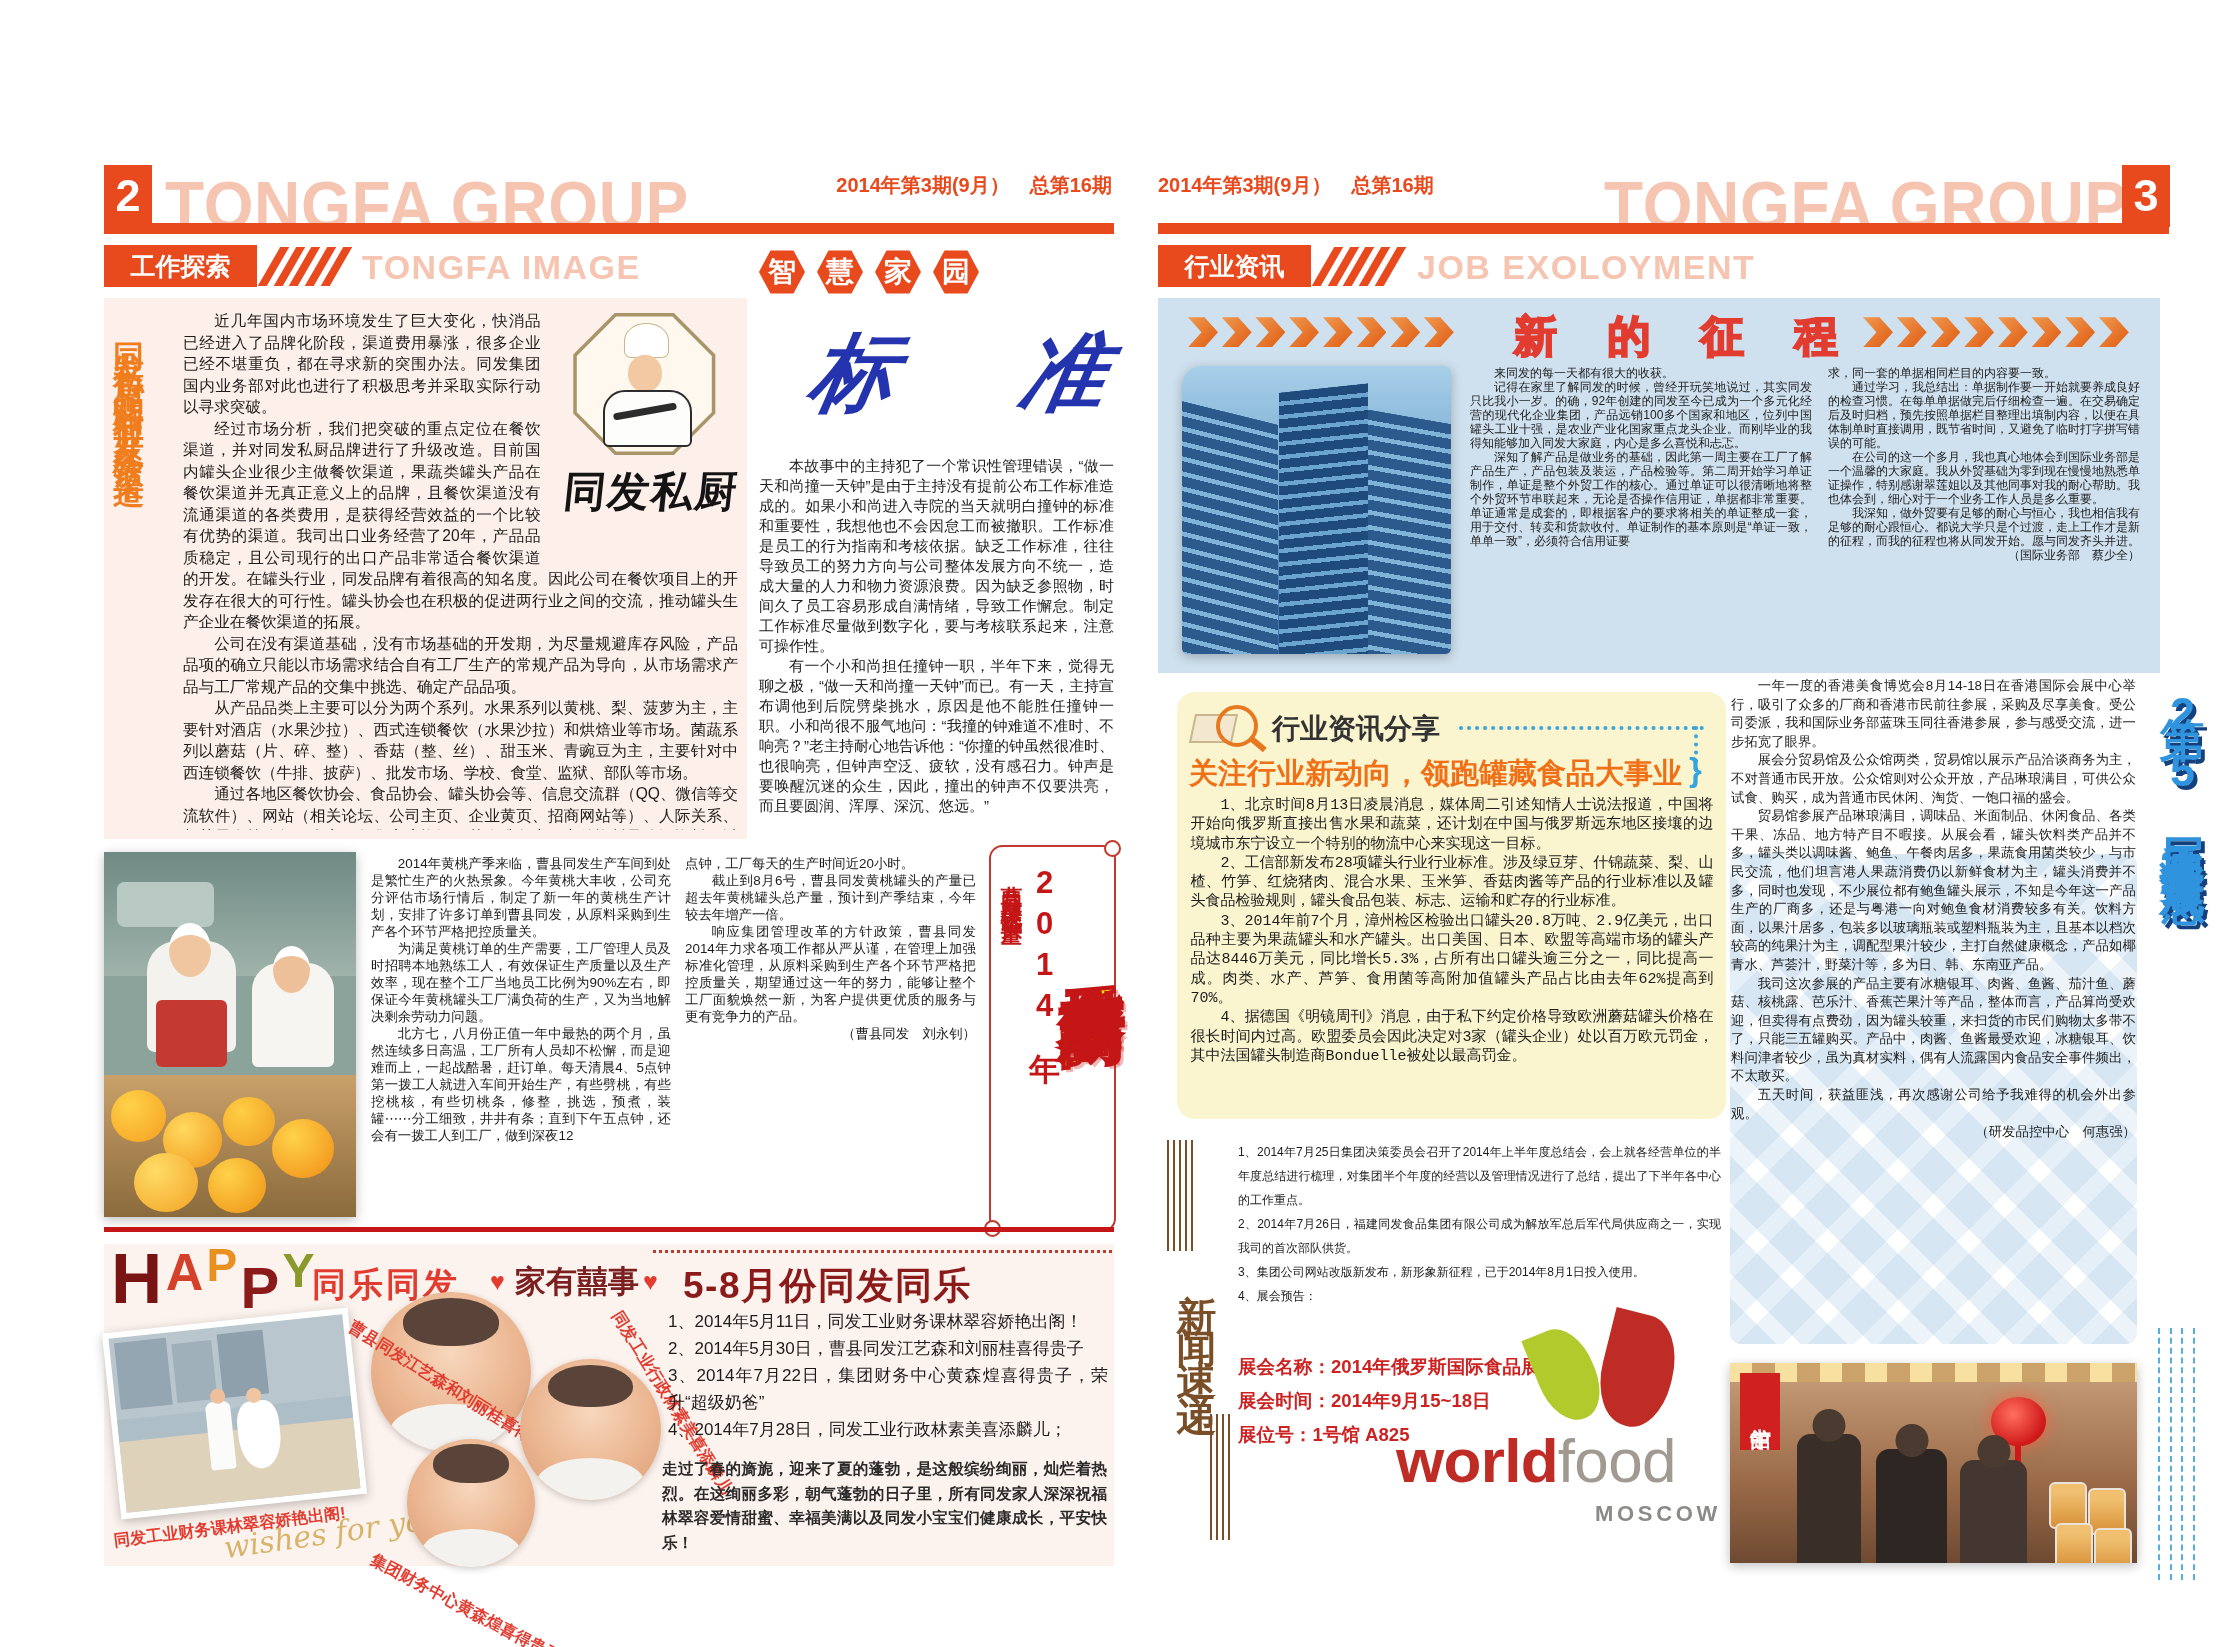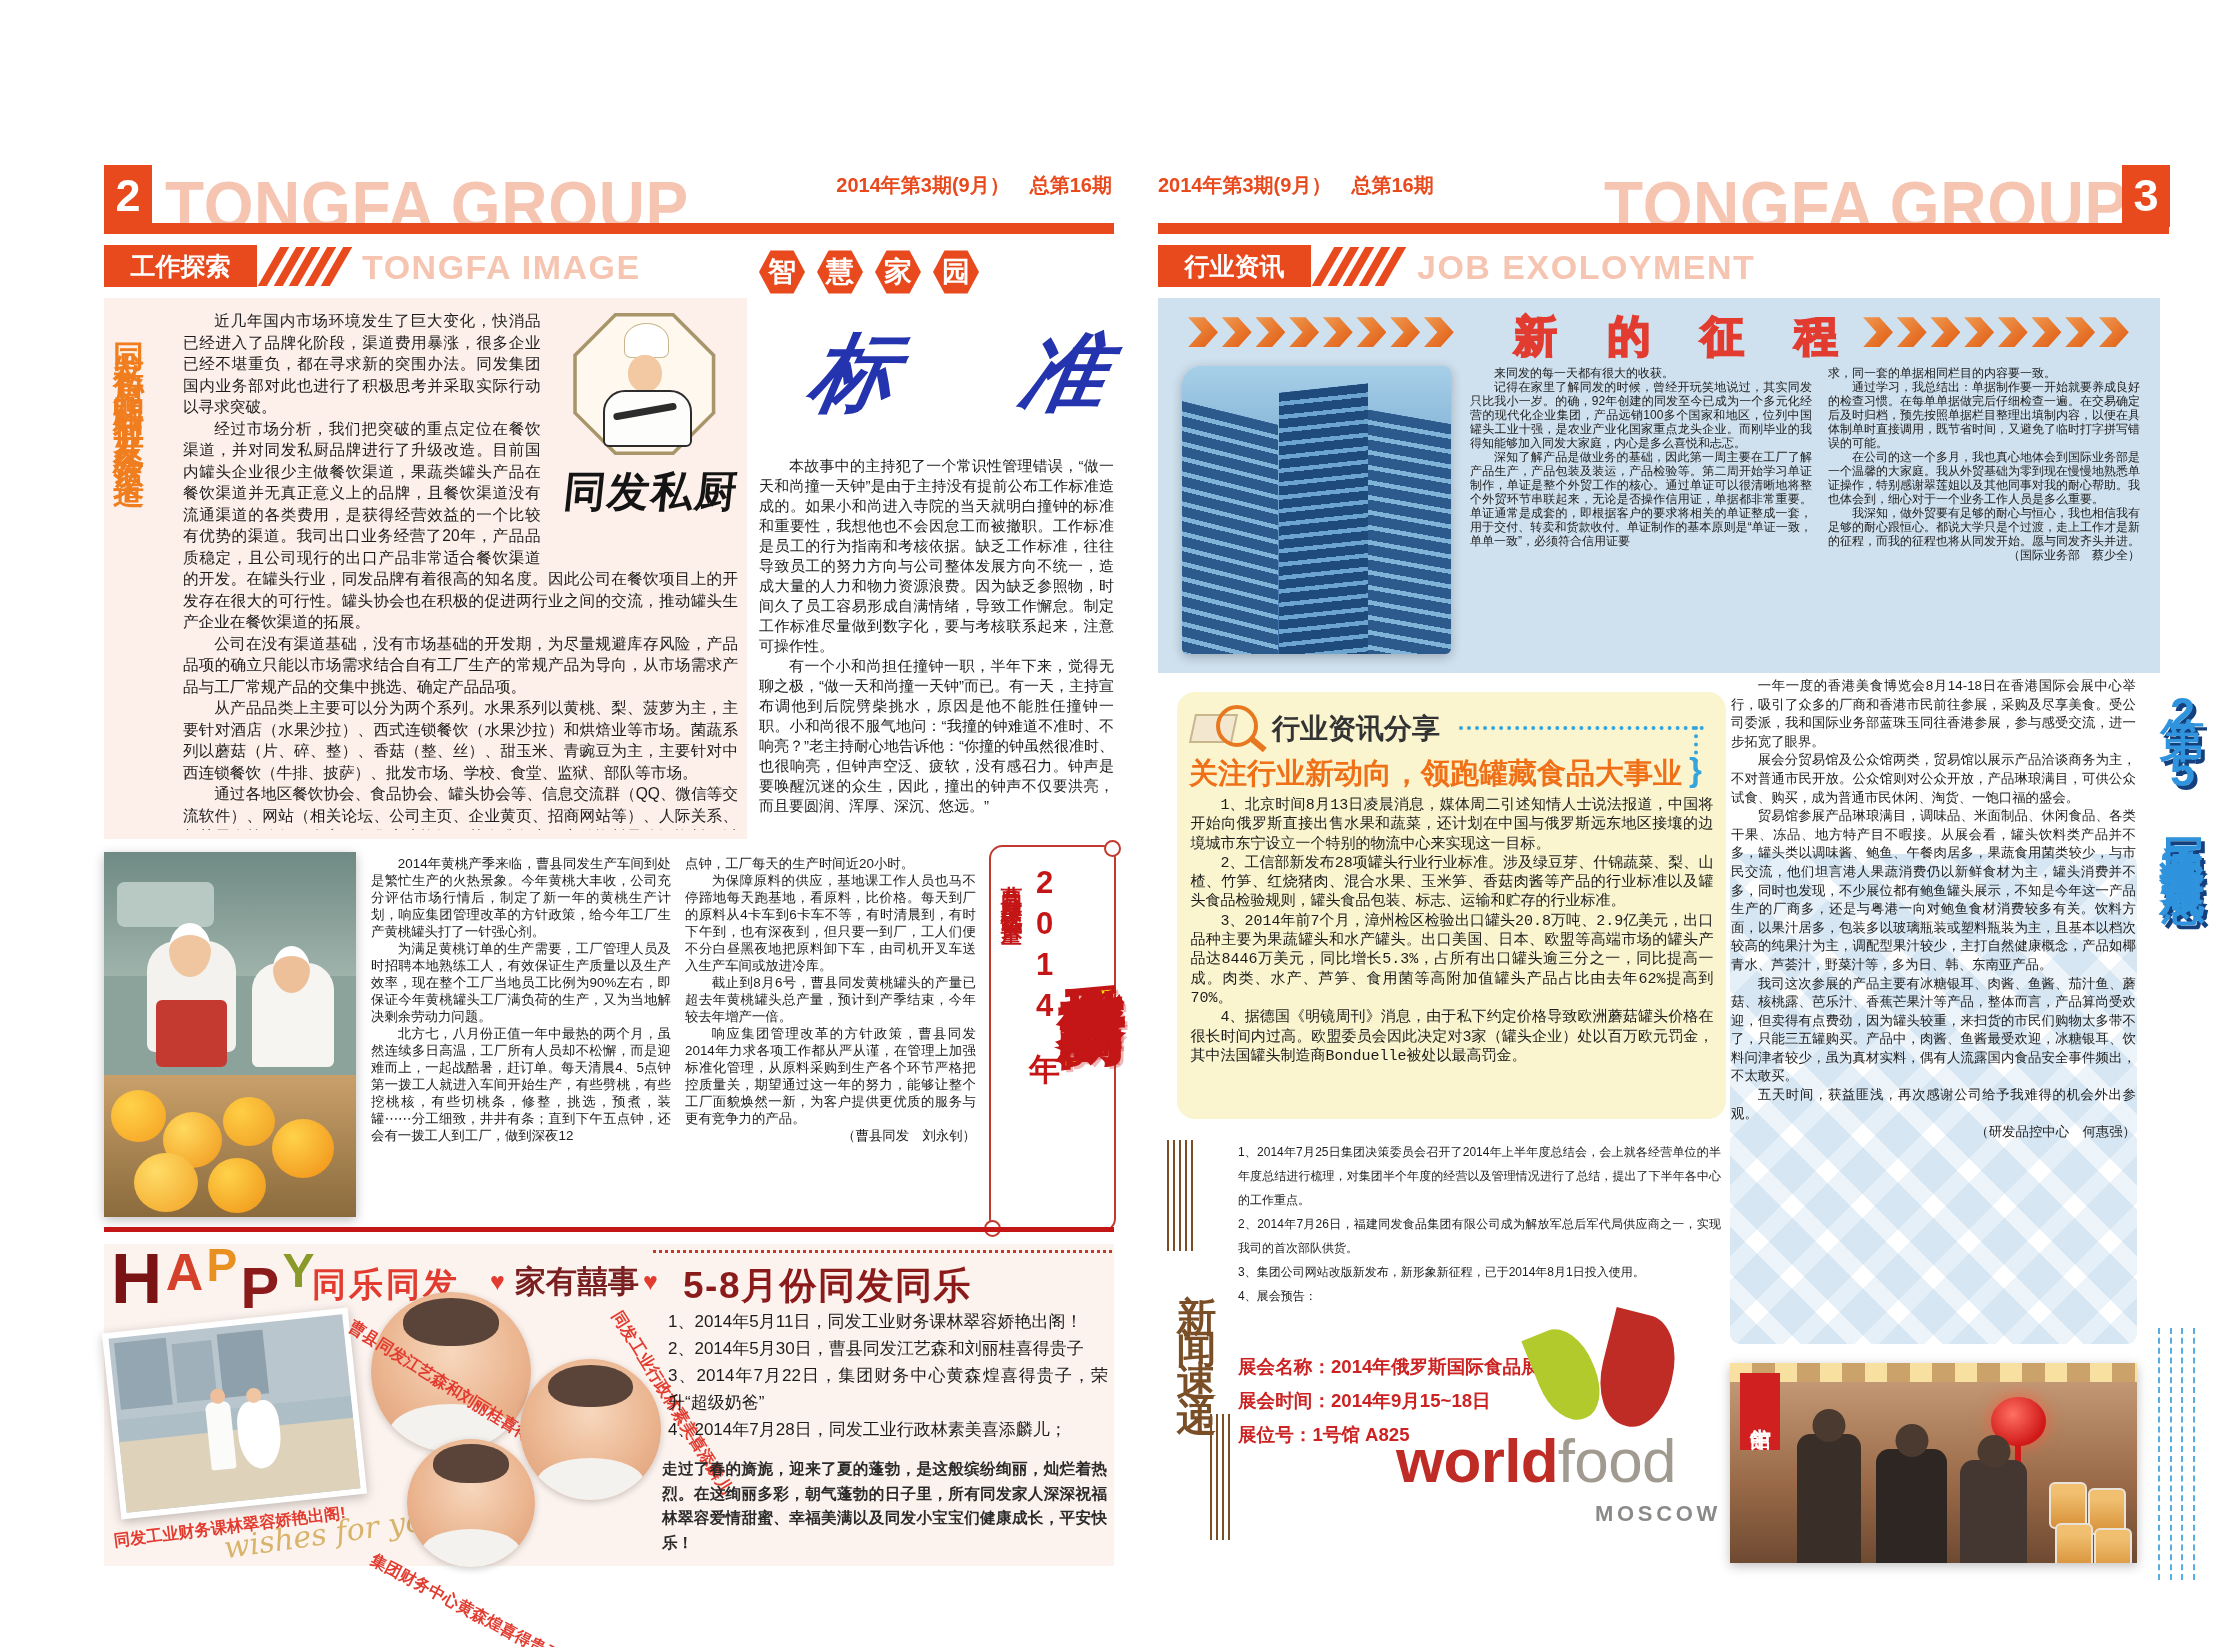--- a/index.html
+++ b/index.html
@@ -160,27 +160,26 @@
     <div class="abs" style="left:0;top:223px;width:100%;height:143px;background:linear-gradient(180deg,#c9a06a,#8a6a3c);"></div>
     <div class="abs" style="left:7.4px;top:238px;width:55px;height:52px;background:radial-gradient(circle at 35% 30%,#ffd24a,#f59f1f);border-radius:50%;"></div>
     <div class="abs" style="left:59px;top:260px;width:59px;height:56px;background:radial-gradient(circle at 35% 30%,#ffd95e,#f0961a);border-radius:50%;"></div>
     <div class="abs" style="left:119px;top:245px;width:52px;height:49px;background:radial-gradient(circle at 35% 30%,#ffce44,#ef9d22);border-radius:50%;"></div>
     <div class="abs" style="left:168px;top:267px;width:62px;height:59px;background:radial-gradient(circle at 35% 30%,#ffd24a,#f08d14);border-radius:50%;"></div>
     <div class="abs" style="left:30px;top:301px;width:64px;height:59px;background:radial-gradient(circle at 35% 30%,#ffdc66,#f2a226);border-radius:50%;"></div>
     <div class="abs" style="left:104px;top:306px;width:58px;height:55px;background:radial-gradient(circle at 35% 30%,#ffd24a,#ee9214);border-radius:50%;"></div>
   </div>
 
   <div class="abs midcol" style="left:371px;top:855px;width:300px;height:362px;overflow:hidden;">
-    <p class="bp ind">2014年黄桃产季来临，曹县同发生产车间到处是繁忙生产的火热景象。今年黄桃大丰收，公司充分评估市场行情后，制定了新一年的黄桃生产计划，响应集团管理改革的方针政策，给今年工厂生产黄桃罐头打了一针强心剂。</p>
+    <p class="bp ind">2014年黄桃产季来临，曹县同发生产车间到处是繁忙生产的火热景象。今年黄桃大丰收，公司充分评估市场行情后，制定了新一年的黄桃生产计划，安排了许多订单到曹县同发，从原料采购到生产各个环节严格把控质量关。</p>
     <p class="bp ind">为满足黄桃订单的生产需要，工厂管理人员及时招聘本地熟练工人，有效保证生产质量以及生产效率，现在整个工厂当地员工比例为90%左右，即保证今年黄桃罐头工厂满负荷的生产，又为当地解决剩余劳动力问题。</p>
     <p class="bp ind">北方七，八月份正值一年中最热的两个月，虽然连续多日高温，工厂所有人员却不松懈，而是迎难而上，一起战酷暑，赶订单。每天清晨4、5点钟第一拨工人就进入车间开始生产，有些劈桃，有些挖桃核，有些切桃条，修整，挑选，预煮，装罐⋯⋯分工细致，井井有条；直到下午五点钟，还会有一拨工人到工厂，做到深夜12</p>
   </div>
   <div class="abs midcol" style="left:685px;top:855px;width:291px;height:362px;overflow:hidden;">
     <p class="bp">点钟，工厂每天的生产时间近20小时。</p>
-    <p class="bp ind">为保障原料的供应，基地课工作人员也马不停蹄地每天跑基地，看原料，比价格。每天到厂的原料从4卡车到6卡车不等，有时清晨到，有时下午到，也有深夜到，但只要一到厂，工人们便不分白昼黑夜地把原料卸下车，由司机开叉车送入生产车间或放进冷库。</p>
     <p class="bp ind">截止到8月6号，曹县同发黄桃罐头的产量已超去年黄桃罐头总产量，预计到产季结束，今年较去年增产一倍。</p>
     <p class="bp ind">响应集团管理改革的方针政策，曹县同发2014年力求各项工作都从严从谨，在管理上加强标准化管理，从原料采购到生产各个环节严格把控质量关，期望通过这一年的努力，能够让整个工厂面貌焕然一新，为客户提供更优质的服务与更有竞争力的产品。</p>
     <p class="bp sig">（曹县同发　刘永钊）</p>
   </div>
 
   <div class="abs redframe" style="left:989px;top:845px;width:123px;height:383px;">
     <div class="abs vred-small" style="right:88px;top:21px;height:349px;">曹县同发黄桃罐头产量</div>
     <div class="abs vred-year" style="right:49px;top:18px;height:223px;">2014年</div>
     <div class="abs vyellow" style="right:-25px;top:88px;height:290px;">勇攀新高</div>
   </div>

